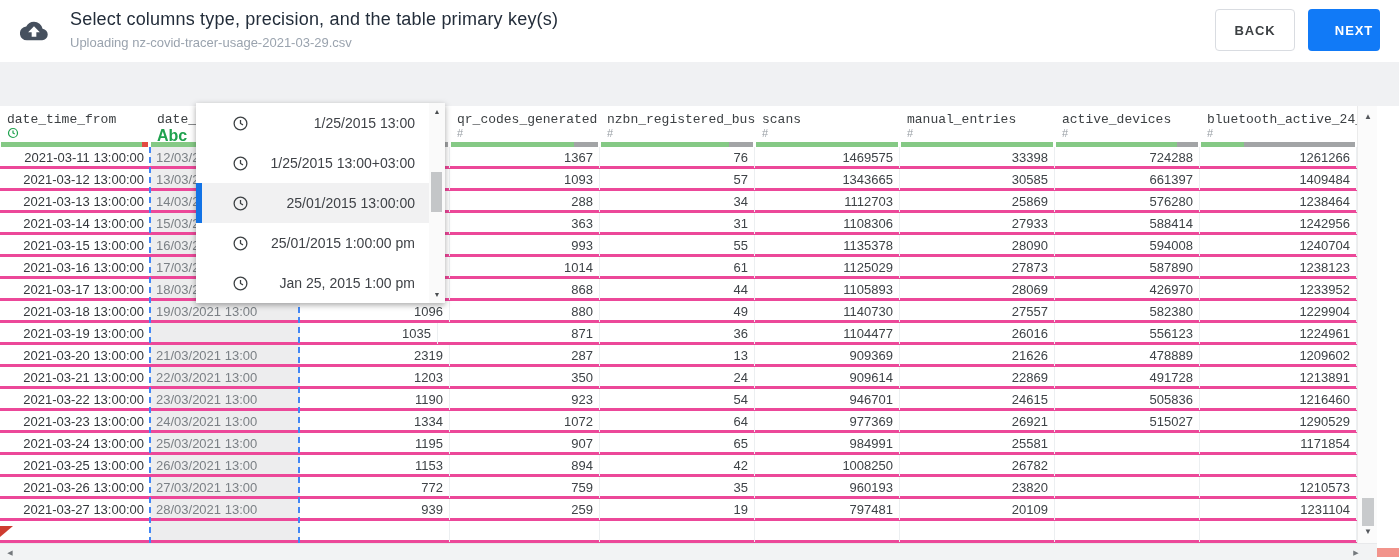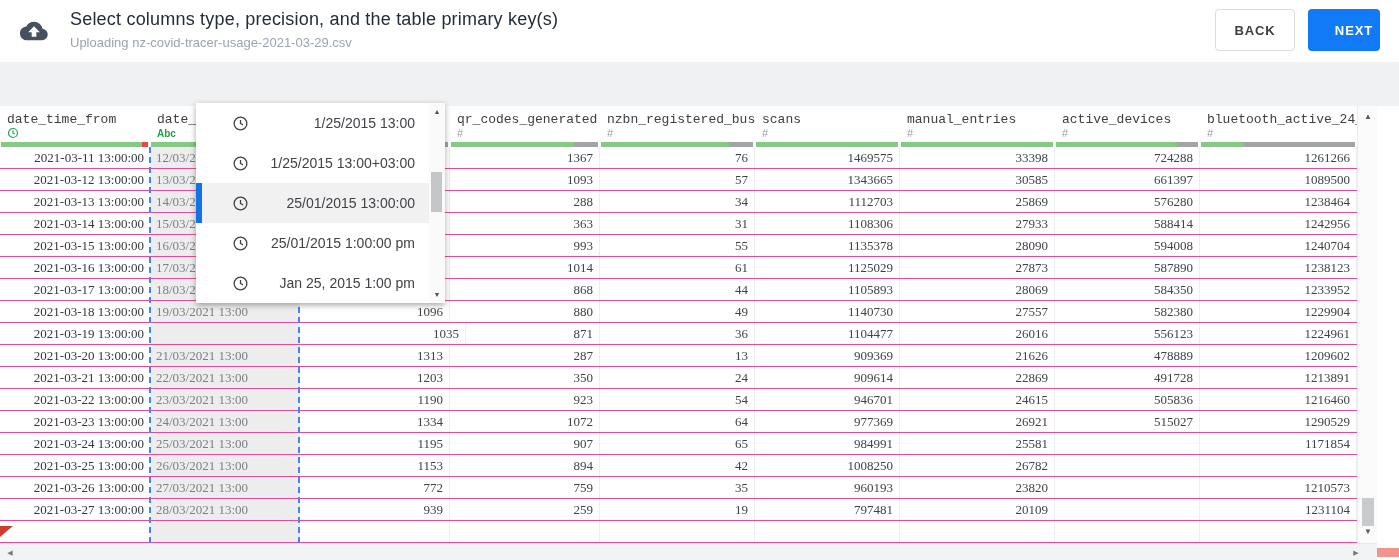--- a/index.html
+++ b/index.html
@@ -34,27 +34,27 @@
   .tb-glyph { position:absolute; top:71px; height:28px; line-height:28px; font-size:16px; color:#3c4043;
               text-align:center; cursor:pointer; }
   .tb-dec { font-size:15px; }
   .faded { color:#b6babe; }
 
   
   .thead { position:absolute; top:106px; left:0; width:1357px; height:41px; background:#fff; }
   .hcell { position:absolute; top:0; height:41px; overflow:hidden; cursor:pointer; }
   .hname { padding:6px 4px 0 7px; font-size:13px; color:#3c4043; white-space:nowrap; overflow:hidden;font-family:Liberation Mono, monospace; }
   .htype { padding-left:7px; height:15px; font-size:11px; color:#9aa0a6; }
-  .htype .green-txt { color:#1fa24e; font-weight:bold; font-size:10px; }
+  .htype .green-txt { color:#1fa24e; font-weight:bold; font-size:16px; }
   .hbar { position:absolute; bottom:0; left:1px; right:2px; height:5px; display:flex; }
   .hbar div { height:5px; }
 
   .tbody { position:absolute; top:147px; left:0; width:1357px; height:396px; background:#fff; }
   .selcol-bg { position:absolute; left:150px; top:0; width:150px; height:396px; background:#ededee; }
-  .trow { position:relative; height:22px; border-bottom:1px solid #ec4899; background:transparent;font-family:Liberation Serif, serif; }
+  .trow { position:relative; height:22px; border-bottom:3px solid #ec4899; background:transparent; }
   .tcell { position:absolute; top:0; height:21px; line-height:21px; font-size:13px; color:#3e4347;
            text-align:right; padding-right:6px; border-right:1px solid #eceff1; overflow:hidden;
            white-space:nowrap; }
   .tcell.c0 { color:#34383c; border-right:none; }
   .tcell.c1 { text-align:left; padding-left:6px; color:#7b8085; border-right:none; }
   .dash-line { position:absolute; top:147px; height:396px; width:0;
                border-left:2px dashed #4186f5; z-index:3; }
   .err-triangle { position:absolute; left:0; top:526px; width:13px; height:11px; background:#ce3c30;
                   clip-path:polygon(0 0,100% 0,0 100%); z-index:4; }
 
@@ -223,21 +223,21 @@
       </div>
       <div class="trow">
         <div class="tcell c0" style="left: 0px; width: 150px;">2021-03-12 13:00:00</div>
         <div class="tcell c1" style="left: 150px; width: 150px;">13/03/2021 13:00</div>
         <div class="tcell c2" style="left: 300px; width: 150px;"></div>
         <div class="tcell c3" style="left: 450px; width: 150px;">1093</div>
         <div class="tcell c4" style="left: 600px; width: 155px;">57</div>
         <div class="tcell c5" style="left: 755px; width: 145px;">1343665</div>
         <div class="tcell c6" style="left: 900px; width: 155px;">30585</div>
         <div class="tcell c7" style="left: 1055px; width: 145px;">661397</div>
-        <div class="tcell c8" style="left: 1200px; width: 157px;">1089500</div>
+        <div class="tcell c8" style="left: 1200px; width: 157px;">1409484</div>
       </div>
       <div class="trow">
         <div class="tcell c0" style="left: 0px; width: 150px;">2021-03-13 13:00:00</div>
         <div class="tcell c1" style="left: 150px; width: 150px;">14/03/2021 13:00</div>
         <div class="tcell c2" style="left: 300px; width: 150px;"></div>
         <div class="tcell c3" style="left: 450px; width: 150px;">288</div>
         <div class="tcell c4" style="left: 600px; width: 155px;">34</div>
         <div class="tcell c5" style="left: 755px; width: 145px;">1112703</div>
         <div class="tcell c6" style="left: 900px; width: 155px;">25869</div>
         <div class="tcell c7" style="left: 1055px; width: 145px;">576280</div>
@@ -277,48 +277,48 @@
         <div class="tcell c8" style="left: 1200px; width: 157px;">1238123</div>
       </div>
       <div class="trow">
         <div class="tcell c0" style="left: 0px; width: 150px;">2021-03-17 13:00:00</div>
         <div class="tcell c1" style="left: 150px; width: 150px;">18/03/2021 13:00</div>
         <div class="tcell c2" style="left: 300px; width: 150px;"></div>
         <div class="tcell c3" style="left: 450px; width: 150px;">868</div>
         <div class="tcell c4" style="left: 600px; width: 155px;">44</div>
         <div class="tcell c5" style="left: 755px; width: 145px;">1105893</div>
         <div class="tcell c6" style="left: 900px; width: 155px;">28069</div>
-        <div class="tcell c7" style="left: 1055px; width: 145px;">584350</div>
+        <div class="tcell c7" style="left: 1055px; width: 145px;">426970</div>
         <div class="tcell c8" style="left: 1200px; width: 157px;">1233952</div>
       </div>
       <div class="trow">
         <div class="tcell c0" style="left: 0px; width: 150px;">2021-03-18 13:00:00</div>
         <div class="tcell c1" style="left: 150px; width: 150px;">19/03/2021 13:00</div>
         <div class="tcell c2" style="left: 300px; width: 150px;">1096</div>
         <div class="tcell c3" style="left: 450px; width: 150px;">880</div>
         <div class="tcell c4" style="left: 600px; width: 155px;">49</div>
         <div class="tcell c5" style="left: 755px; width: 145px;">1140730</div>
         <div class="tcell c6" style="left: 900px; width: 155px;">27557</div>
         <div class="tcell c7" style="left: 1055px; width: 145px;">582380</div>
         <div class="tcell c8" style="left: 1200px; width: 157px;">1229904</div>
       </div>
       <div class="trow">
         <div class="tcell c0" style="left: 0px; width: 150px;">2021-03-19 13:00:00</div>
-        <div class="tcell c2" style="left: 316px; width: 150px; padding-left: 39px;">1035</div>
+        <div class="tcell c2" style="left: 288px; width: 150px; padding-left: 39px;">1035</div>
         <div class="tcell c3" style="left: 450px; width: 150px;">871</div>
         <div class="tcell c4" style="left: 600px; width: 155px;">36</div>
         <div class="tcell c5" style="left: 755px; width: 145px;">1104477</div>
         <div class="tcell c6" style="left: 900px; width: 155px;">26016</div>
         <div class="tcell c7" style="left: 1055px; width: 145px;">556123</div>
         <div class="tcell c8" style="left: 1200px; width: 157px;">1224961</div>
       </div>
       <div class="trow">
         <div class="tcell c0" style="left: 0px; width: 150px;">2021-03-20 13:00:00</div>
         <div class="tcell c1" style="left: 150px; width: 150px;">21/03/2021 13:00</div>
-        <div class="tcell c2" style="left: 300px; width: 150px;">1313</div>
+        <div class="tcell c2" style="left: 300px; width: 150px;">2319</div>
         <div class="tcell c3" style="left: 450px; width: 150px;">287</div>
         <div class="tcell c4" style="left: 600px; width: 155px;">13</div>
         <div class="tcell c5" style="left: 755px; width: 145px;">909369</div>
         <div class="tcell c6" style="left: 900px; width: 155px;">21626</div>
         <div class="tcell c7" style="left: 1055px; width: 145px;">478889</div>
         <div class="tcell c8" style="left: 1200px; width: 157px;">1209602</div>
       </div>
       <div class="trow">
         <div class="tcell c0" style="left: 0px; width: 150px;">2021-03-21 13:00:00</div>
         <div class="tcell c1" style="left: 150px; width: 150px;">22/03/2021 13:00</div>

